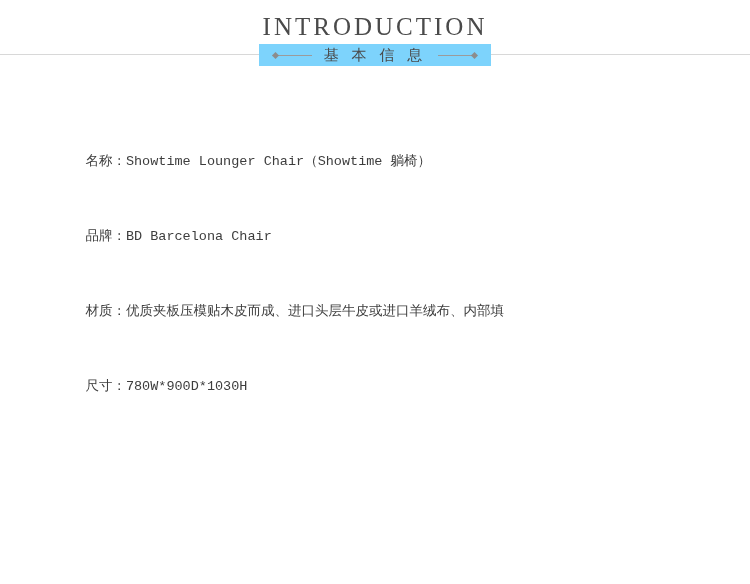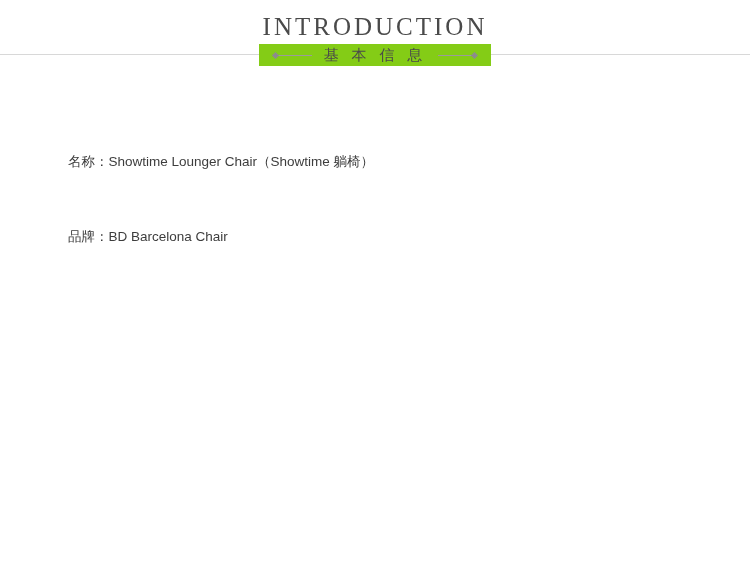--- a/index.html
+++ b/index.html
@@ -46,21 +46,21 @@
 
   .subtitle-row {
     position: relative;
     margin-top: -11px;
     display: flex;
     align-items: center;
     justify-content: center;
     gap: 10px;
   }
   .subtitle-wrap {
-    background: #84cc16;
+    background: #7dd3fc;
     padding: 0 14px;
     display: flex;
     align-items: center;
     gap: 12px;
   }
   .title-cn {
     font-family: "DejaVu Sans", sans-serif;
     font-size: 15px;
     letter-spacing: 4px;
     color: #4a4a4a;
@@ -80,21 +80,21 @@
     height: 5px;
     background: #8c8c8c;
     transform: rotate(45deg);
   }
   .diamond-line.left .dot { margin-right: 0px; }
   .diamond-line.right .dot { margin-left: 0px; }
 
   
   .specs {
     margin: 58px 0 0 53px;
-    font-family: Liberation Sans, sans-serif;
+    font-family: Liberation Mono, monospace;
     font-size: 13.5px;
     line-height: 25px;
     color: #3d3d3d;
   }
   .spec-line {
     white-space: pre-wrap;
   }
   .spec-line.indent {
     padding-left: 38px;
   }
@@ -124,13 +124,19 @@
   </div>
 </div>
 
 <div class="specs">
   <div class="spec-line">
     <span>名称：</span><span>Showtime Lounger Chair（Showtime 躺椅）</span>
   </div>
   <div class="spec-line">
     <span>品牌：</span><span>BD Barcelona Chair</span>
   </div>
+  <div class="spec-line">
+    <span>材质：</span><span>优质夹板压模贴木皮而成、进口头层牛皮或进口羊绒布、内部填</span>
+  </div>
+  <div class="spec-line">
+    <span>尺寸：</span><span>780W*900D*1030H</span>
+  </div>
 </div>
 
 </body></html>

